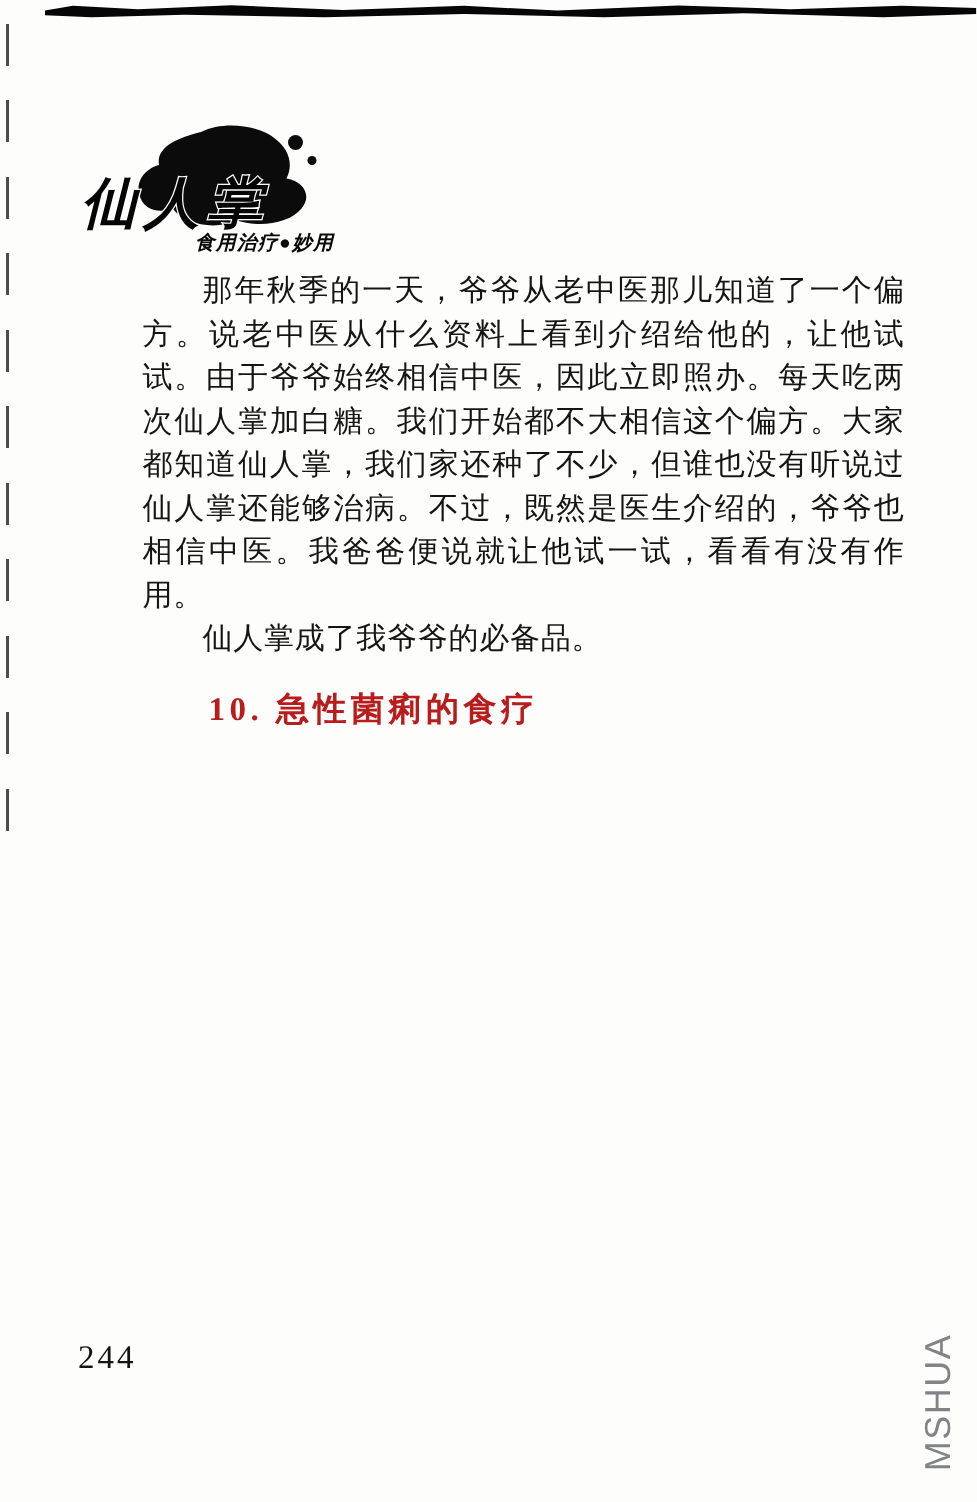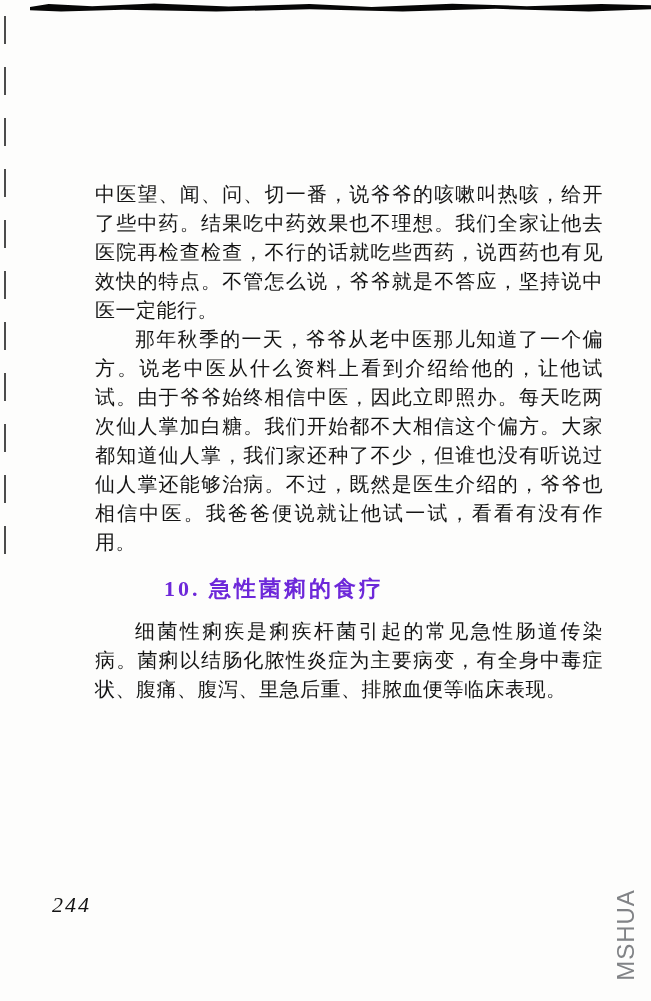--- a/index.html
+++ b/index.html
@@ -45,50 +45,61 @@
   
   .content {
     position:absolute; left:95px; top:180px; width:508px;
     font-size:20px; line-height:29px; color:#151515;
     text-align:justify; letter-spacing:0.5px;
   }
   .para { text-indent:2em; }
   .para.no-indent { text-indent:0; }
   .section-heading {
     font-size:22px; font-weight:bold; letter-spacing:3px;
-    margin:17px 0 14px 69px; color:#6d28d9;
+    margin:17px 0 14px 44px; color:#b91c1c;
   }
 
   .page-number {
     position:absolute; left:52px; top:892px;
-    font-family:"Liberation Serif", serif; font-style:italic;
+    font-family:"Liberation Serif", serif; 
     font-size:22px; color:#141414; letter-spacing:2px;
   }
 
   .watermark {
     position:absolute; left:566px; top:921px; width:120px; height:28px;
     transform:rotate(-90deg); transform-origin:center;
     font-family:"Liberation Sans", sans-serif;
     font-size:24px; color:#818386; letter-spacing:1px; text-align:center;
     white-space:nowrap;
   }
 </style>
 </head>
 <body>
 
 <div class="page">
 
   <div class="top-bar"></div>
   <div class="edge-dashes"></div>
 
+  <div class="logo">
+    <svg width="200" height="92" viewBox="0 0 200 92">
+      <path d="M82,6 C98,-2 122,2 132,11 C140,17 144,27 139,37 C151,39 156,49 149,57
+               C141,67 121,70 106,65 C90,72 71,67 63,57 C53,61 43,57 41,48
+               C38,38 46,30 54,28 C52,16 66,10 82,6 Z" fill="#0b0b0b"></path>
+      <circle cx="145" cy="13" r="5" fill="#0b0b0b"></circle>
+      <circle cx="156" cy="25" r="3" fill="#0b0b0b"></circle>
+      <circle cx="128" cy="47" r="2.5" fill="#0b0b0b"></circle>
+      <text x="2" y="66" class="logo-big">仙人掌</text>
+      <text x="78" y="84" class="logo-small">食用治疗●妙用</text>
+    </svg>
+  </div>
 
   <div class="content">
-    <p class="para no-indent">中医望、闻、问、切一番，说爷爷的咳嗽叫热咳，给开了些中药。结果吃中药效果也不理想。我们全家让他去医院再检查检查，不行的话就吃些西药，说西药也有见效快的特点。不管怎么说，爷爷就是不答应，坚持说中医一定能行。</p>
     <p class="para">那年秋季的一天，爷爷从老中医那儿知道了一个偏方。说老中医从什么资料上看到介绍给他的，让他试试。由于爷爷始终相信中医，因此立即照办。每天吃两次仙人掌加白糖。我们开始都不大相信这个偏方。大家都知道仙人掌，我们家还种了不少，但谁也没有听说过仙人掌还能够治病。不过，既然是医生介绍的，爷爷也相信中医。我爸爸便说就让他试一试，看看有没有作用。</p>
+    <p class="para">仙人掌成了我爷爷的必备品。</p>
     <h2 class="section-heading">10. 急性菌痢的食疗</h2>
-    <p class="para">细菌性痢疾是痢疾杆菌引起的常见急性肠道传染病。菌痢以结肠化脓性炎症为主要病变，有全身中毒症状、腹痛、腹泻、里急后重、排脓血便等临床表现。</p>
   </div>
 
   <div class="page-number">244</div>
 
   <div class="watermark">MSHUA</div>
 
 </div>
 
 </body></html>

